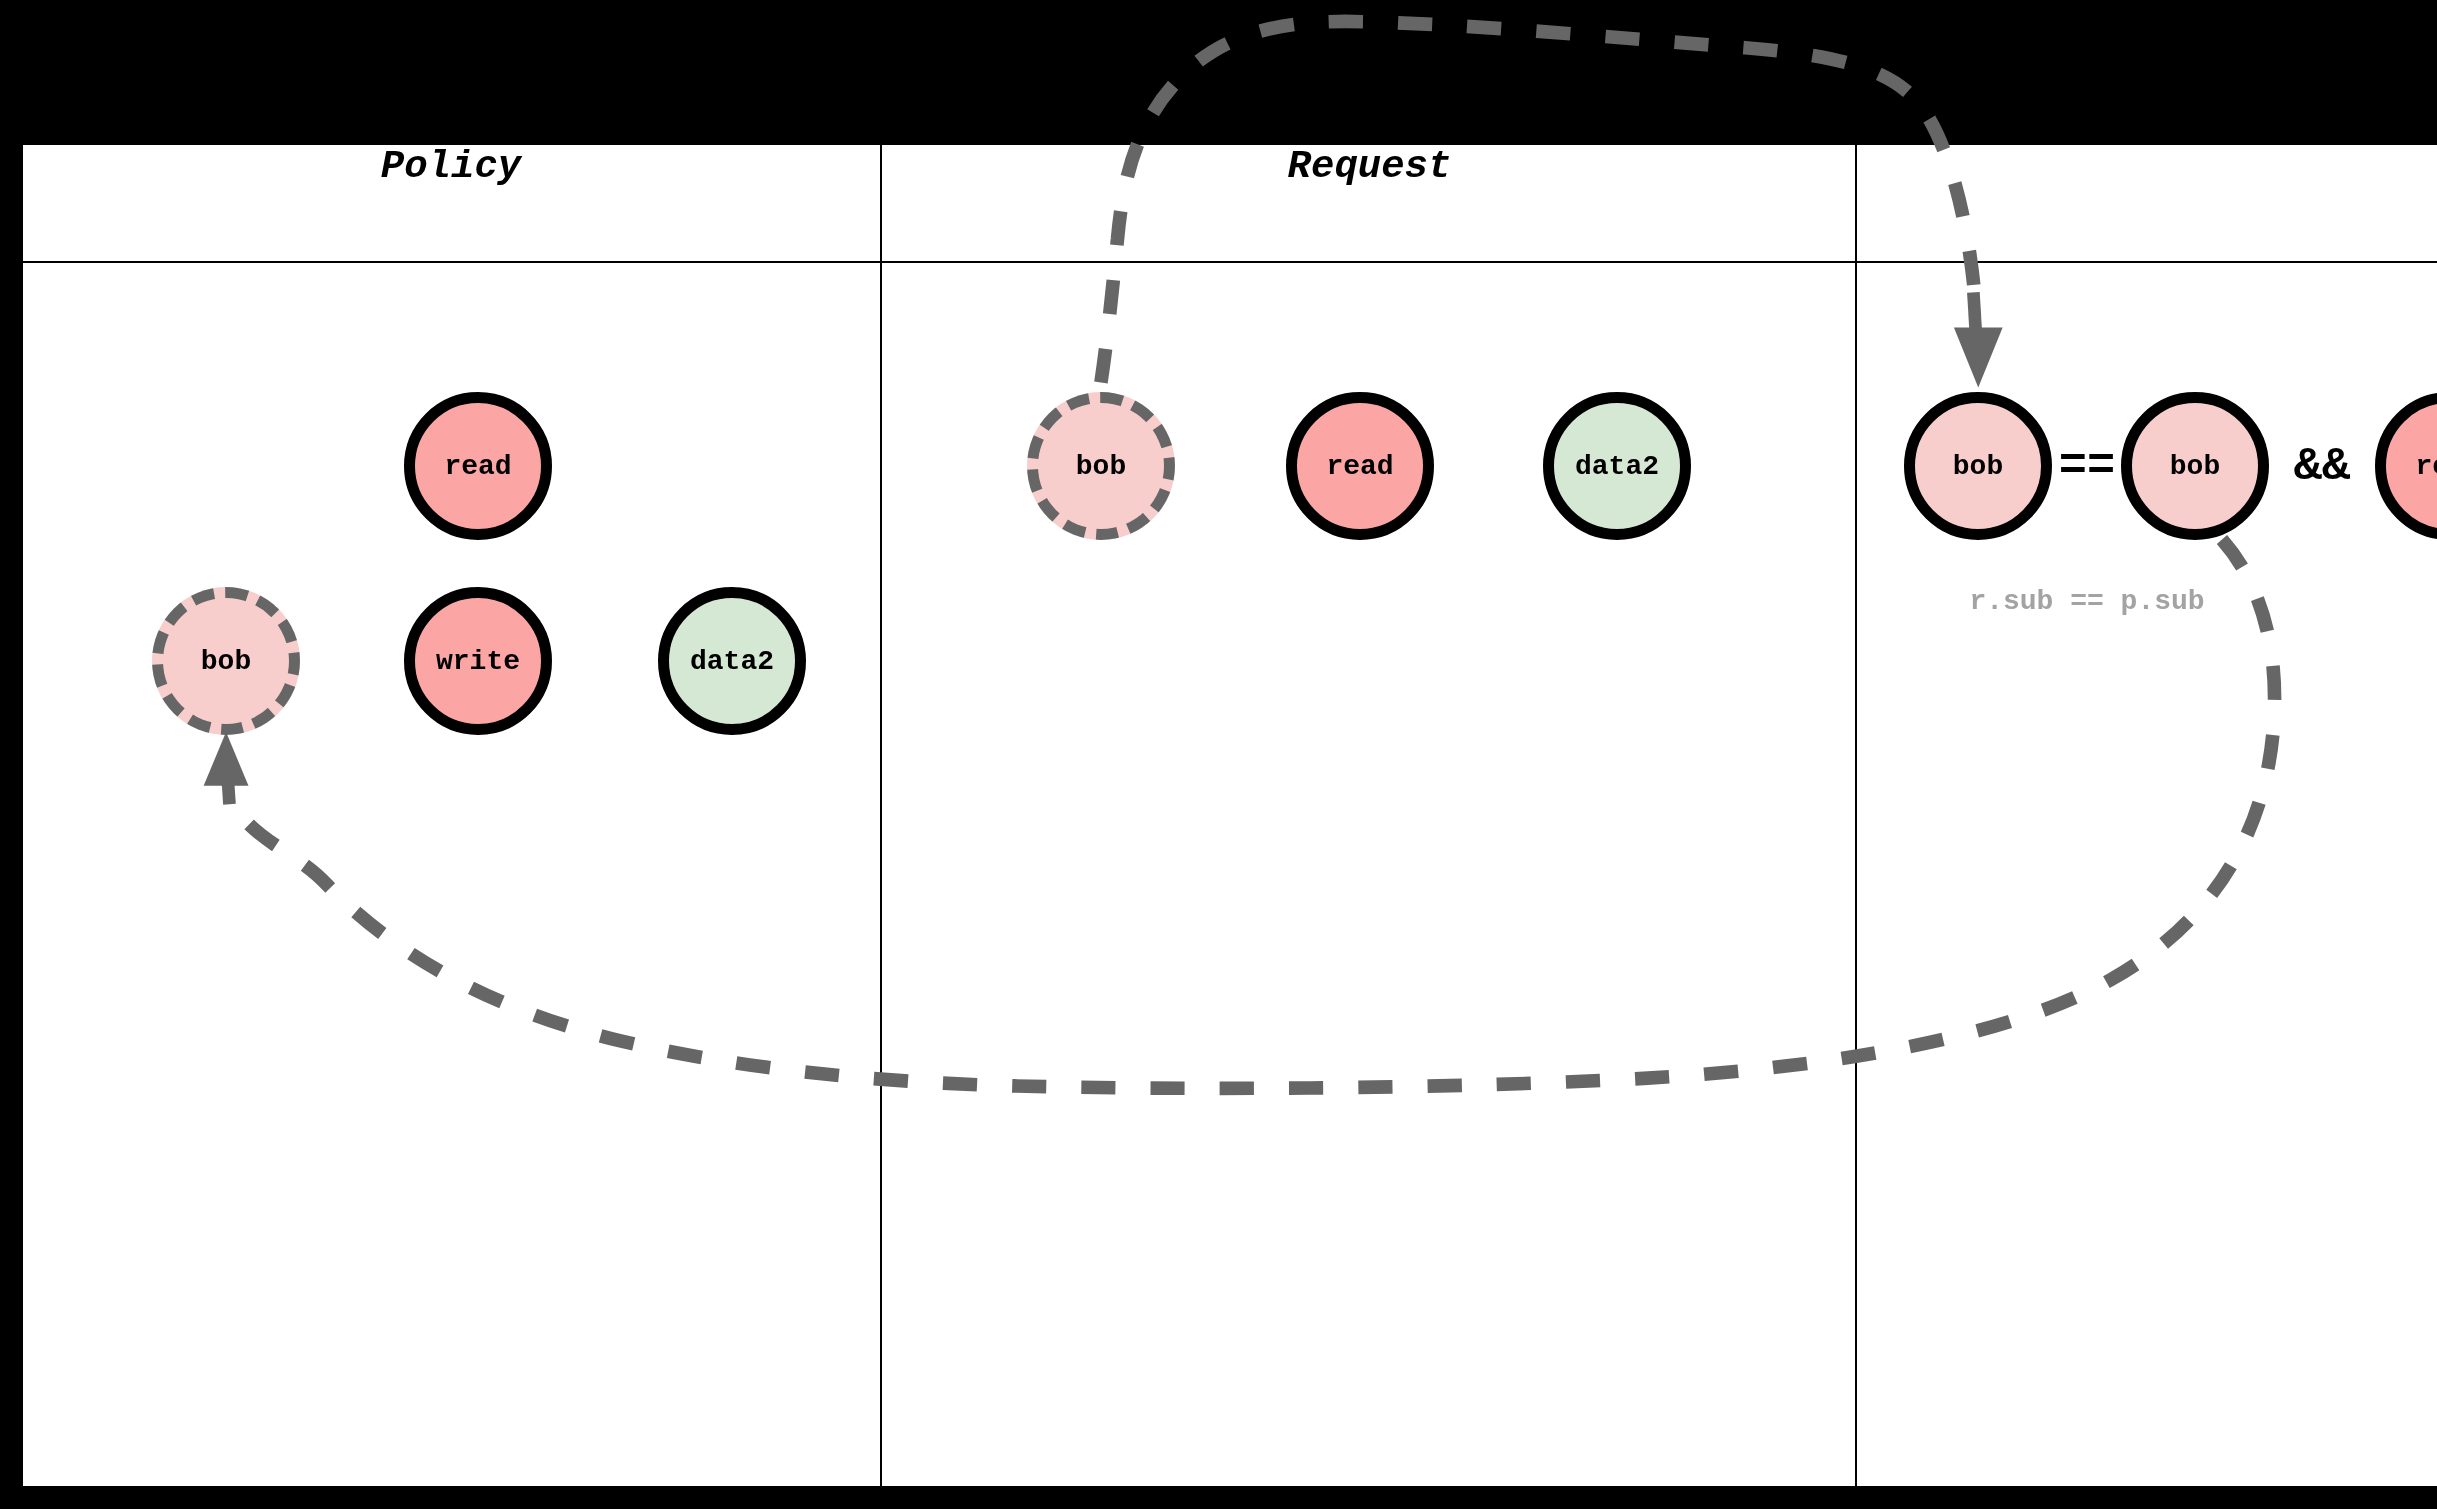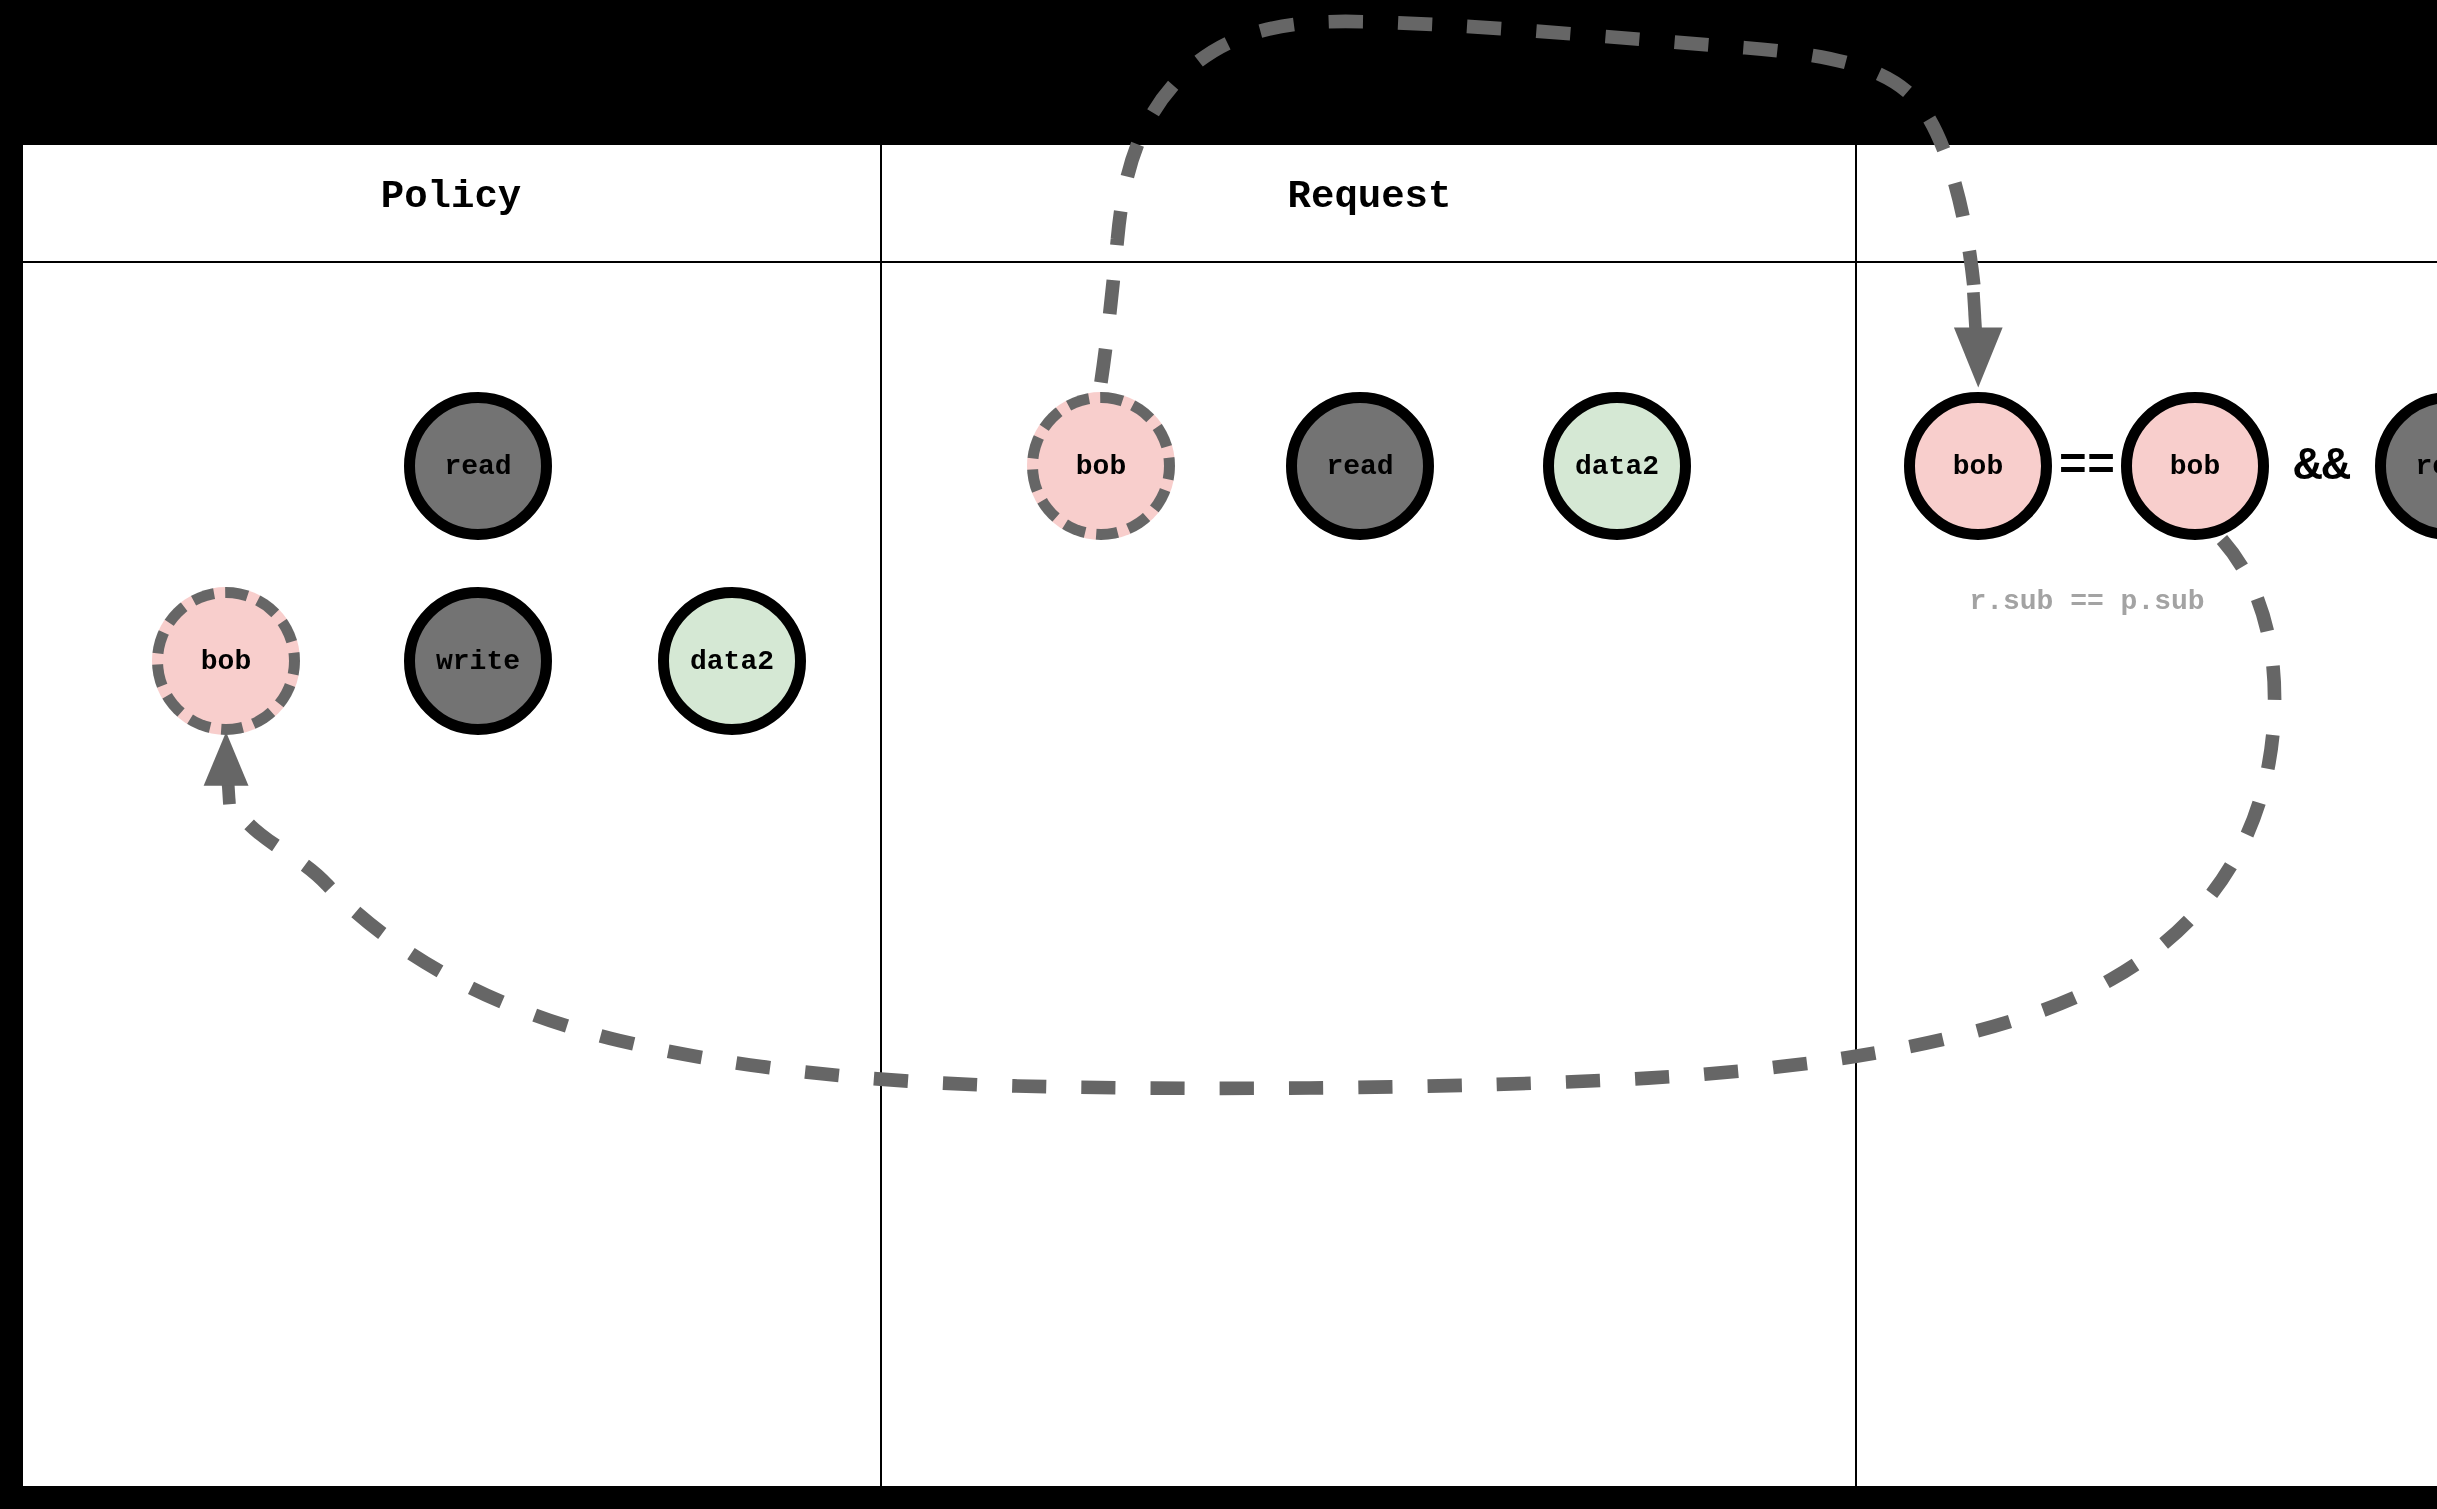--- a/index.html
+++ b/index.html
@@ -11,37 +11,37 @@
     font-weight:bold;
     overflow:hidden;
   }
   
   .table{
     position:absolute;left:21.5px;top:144px;width:3353px;height:1343px;
     background:#ffffff;border:1.5px solid #000;box-sizing:border-box;
   }
   .hcell{
     position:absolute;top:0;height:104px;
-    display:flex;align-items:center;justify-content:center;
-    font-size:39px;color:#000;
+    display:flex;align-items:flex-start;justify-content:center;
+    font-size:39px;color:#000;font-style:italic;
   }
   .hsep{position:absolute;left:0;top:116px;width:100%;height:2.4px;background:#000;}
   .vline{position:absolute;top:0;width:2.4px;height:100%;background:#000;}
   
   .node{
     position:absolute;box-sizing:border-box;
     width:148px;height:148px;border-radius:50%;
     border:11.2px solid #000;
     display:flex;align-items:center;justify-content:center;
     font-size:28px;color:#000;letter-spacing:0;
     z-index:3;
   }
   .node.dashed{border:11.7px dashed #666666;}
   .subject{background:#F8CECC;}
-  .action{background:#737373;}
+  .action{background:#fca5a5;}
   .object{background:#D5E8D4;}
   .op{
     position:absolute;transform:translate(-50%,-50%);
     font-size:47px;color:#000;z-index:3;white-space:nowrap;
   }
   .caption{
     position:absolute;transform:translate(-50%,-50%);
     font-size:28px;color:#a3a3a3;z-index:3;white-space:nowrap;
   }
   #overlay{position:absolute;left:0;top:0;z-index:4;pointer-events:none;}

